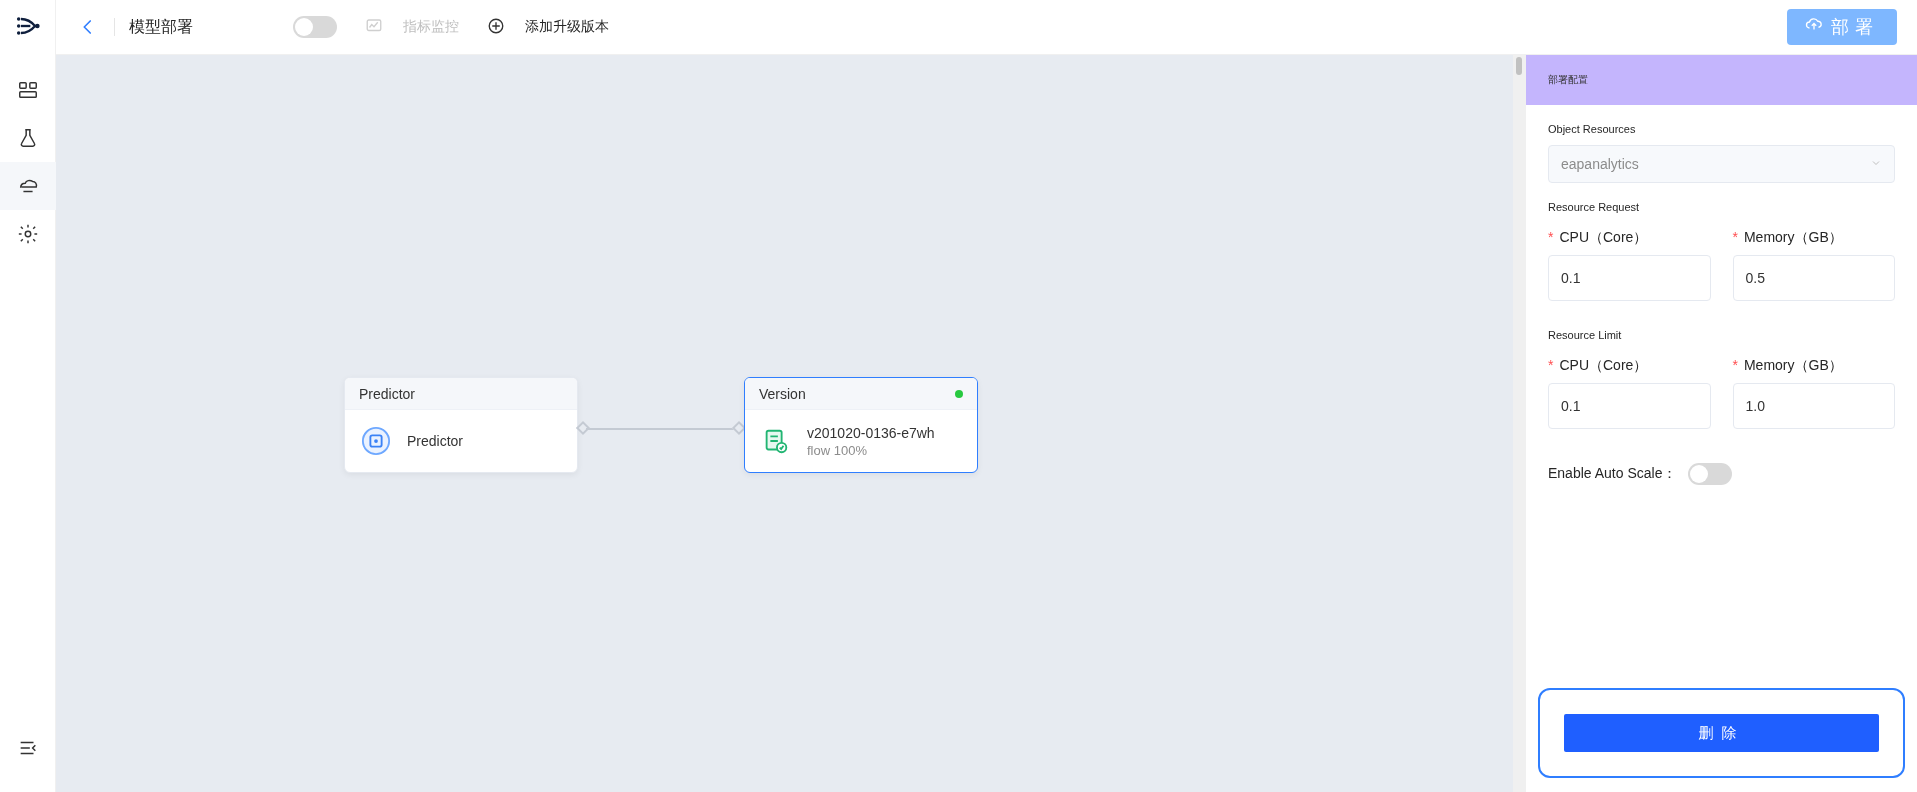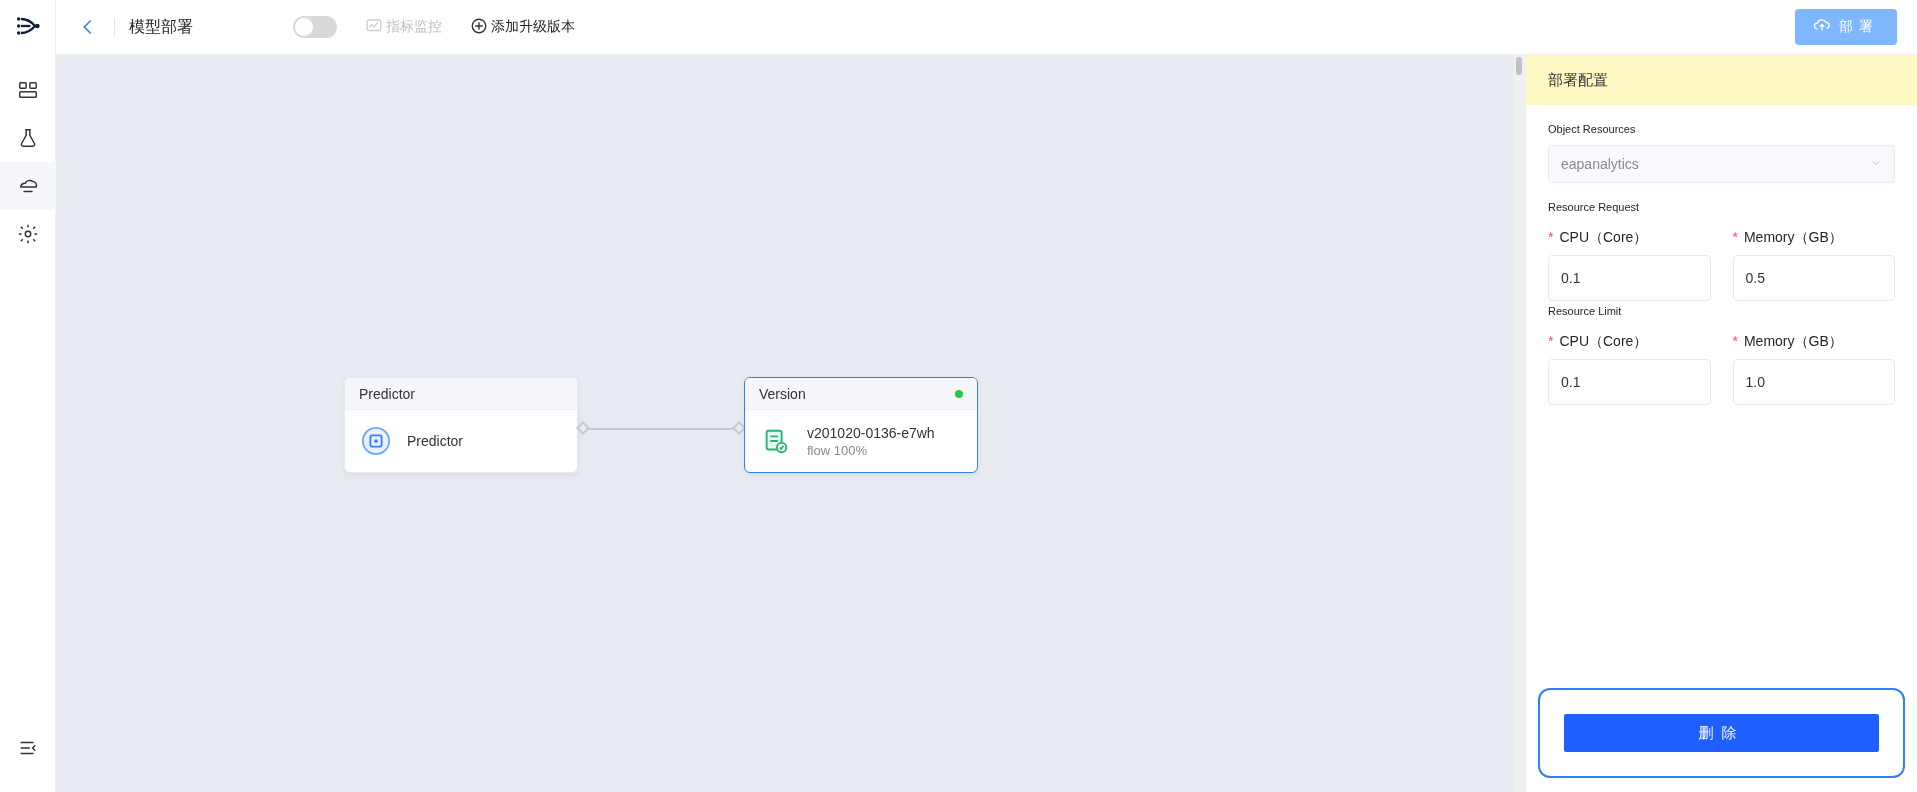--- a/index.html
+++ b/index.html
@@ -56,36 +56,36 @@
 .topbar .toggle {
   width:44px; height:22px; border-radius:11px;
   background:#d9d9d9; position:relative; cursor:pointer;
   margin-right:28px;
 }
 .topbar .toggle::after{
   content:""; position:absolute; width:18px; height:18px; border-radius:50%;
   background:#fff; top:2px; left:2px;
 }
 .topbar .tb-action {
-  display:flex; align-items:center; gap:3px;
+  display:flex; align-items:center; gap:20px;
   margin-right:28px;
   font-size:14px;
   cursor:pointer;
 }
 .topbar .tb-action.disabled { color:#bfbfbf; cursor:default; }
 .topbar .tb-action svg { width:18px; height:18px; }
 .topbar .deploy-btn {
   margin-left:auto;
   height:36px;
   padding:0 18px;
   border-radius:4px;
   background:#7eb7ff;
   color:#fff;
   display:flex; align-items:center; gap:8px;
-  font-size:14px;
+  font-size:18px;
   cursor:pointer;
   letter-spacing:6px;
 }
 .topbar .deploy-btn svg { width:18px; height:18px; }
 
 
 .workspace { flex:1 1 auto; display:flex; min-height:0; }
 
 
 .canvas {
@@ -165,44 +165,44 @@
 
 
 .config-panel {
   flex:0 0 392px;
   width:392px;
   border-left:1px solid #f0f0f0;
   background:#fff;
   display:flex; flex-direction:column;
 }
 .config-panel .panel-head {
-  height:50px; background:#fef9c3;
+  height:50px; background:#c4b5fd;
   display:flex; align-items:center;
   padding:0 22px;
-  font-size:15px; color:#333;
+  font-size:10px; color:#333;
 }
 .config-panel .panel-body {
   padding:18px 22px 0 22px;
   flex:1 1 auto;
   display:flex; flex-direction:column;
 }
 .form-section-title { font-size:11px; color:#262626; margin:0 0 10px 0; }
 .form-label { font-size:14px; color:#262626; margin:6px 0 8px 0; }
 .req-star { color:#ff4d4f; margin-right:6px; }
 .select {
   width:100%; height:38px;
   border:1px solid #e5e9f0; border-radius:4px;
   background:#f7f9fc;
   display:flex; align-items:center; justify-content:space-between;
   padding:0 12px; color:#8c8c8c;
   cursor:pointer;
   margin-bottom:18px;
 }
 .select svg{width:12px;height:12px;}
-.field-row { display:flex; gap:22px; margin-bottom:4px; }
+.field-row { display:flex; gap:22px; margin-bottom:28px; }
 .field-col { flex:1 1 0; }
 .input {
   width:100%; height:46px;
   border:1px solid #e5e9f0; border-radius:4px;
   padding:0 12px;
   font-size:14px; color:#333;
   background:#fff;
 }
 .autoscale-row { display:flex; align-items:center; gap:12px; margin-top:6px; }
 .autoscale-row .toggle {
@@ -401,20 +401,24 @@
           <div class="field-col">
             <div class="form-label"><span class="req-star">*</span><span>CPU（Core）</span></div>
             <input class="input" value="0.1" style="">
           </div>
           <div class="field-col">
             <div class="form-label"><span class="req-star">*</span><span>Memory（GB）</span></div>
             <input class="input" value="1.0" style="">
           </div>
         </div>
 
+        <div class="autoscale-row">
+          <span>Enable Auto Scale：</span>
+          <div class="toggle"></div>
+        </div>
 
       </div>
       <div class="panel-footer">
         <div class="delete-frame">
           <button class="delete-btn">删除</button>
         </div>
       </div>
     </div>
 
   </div>

